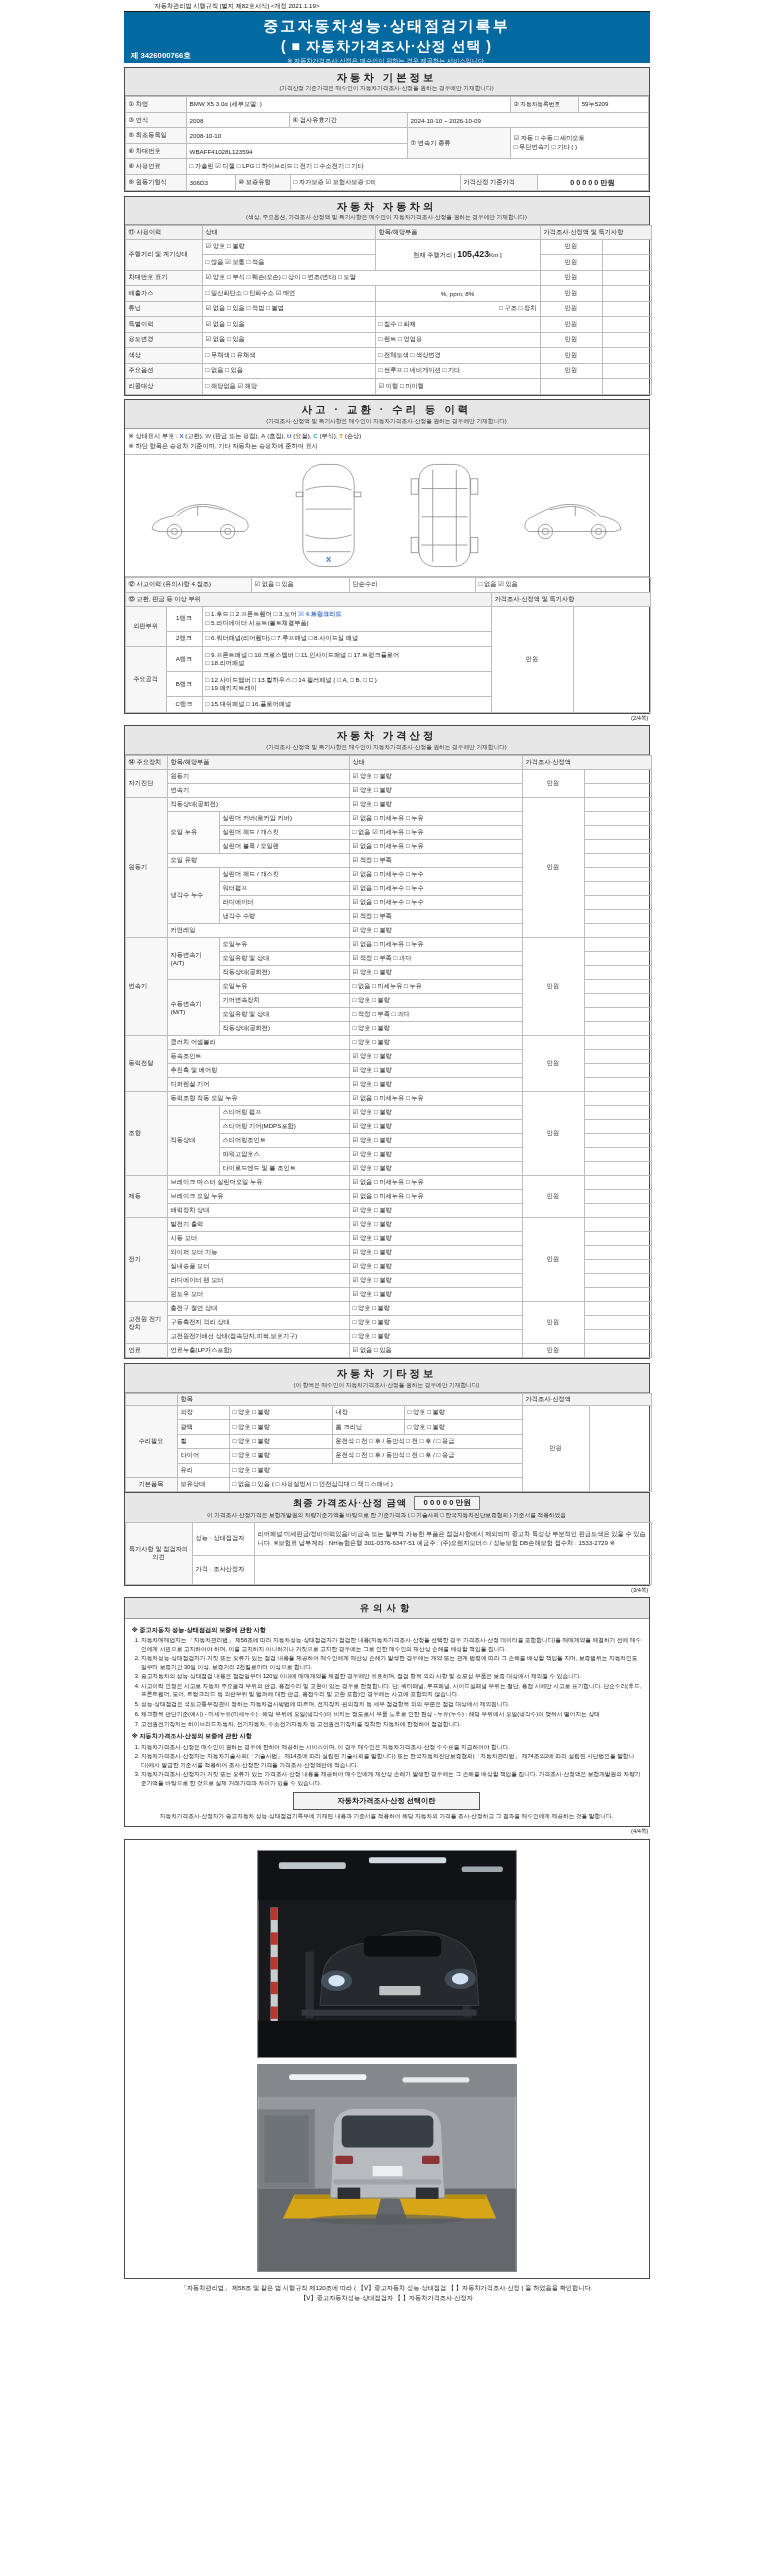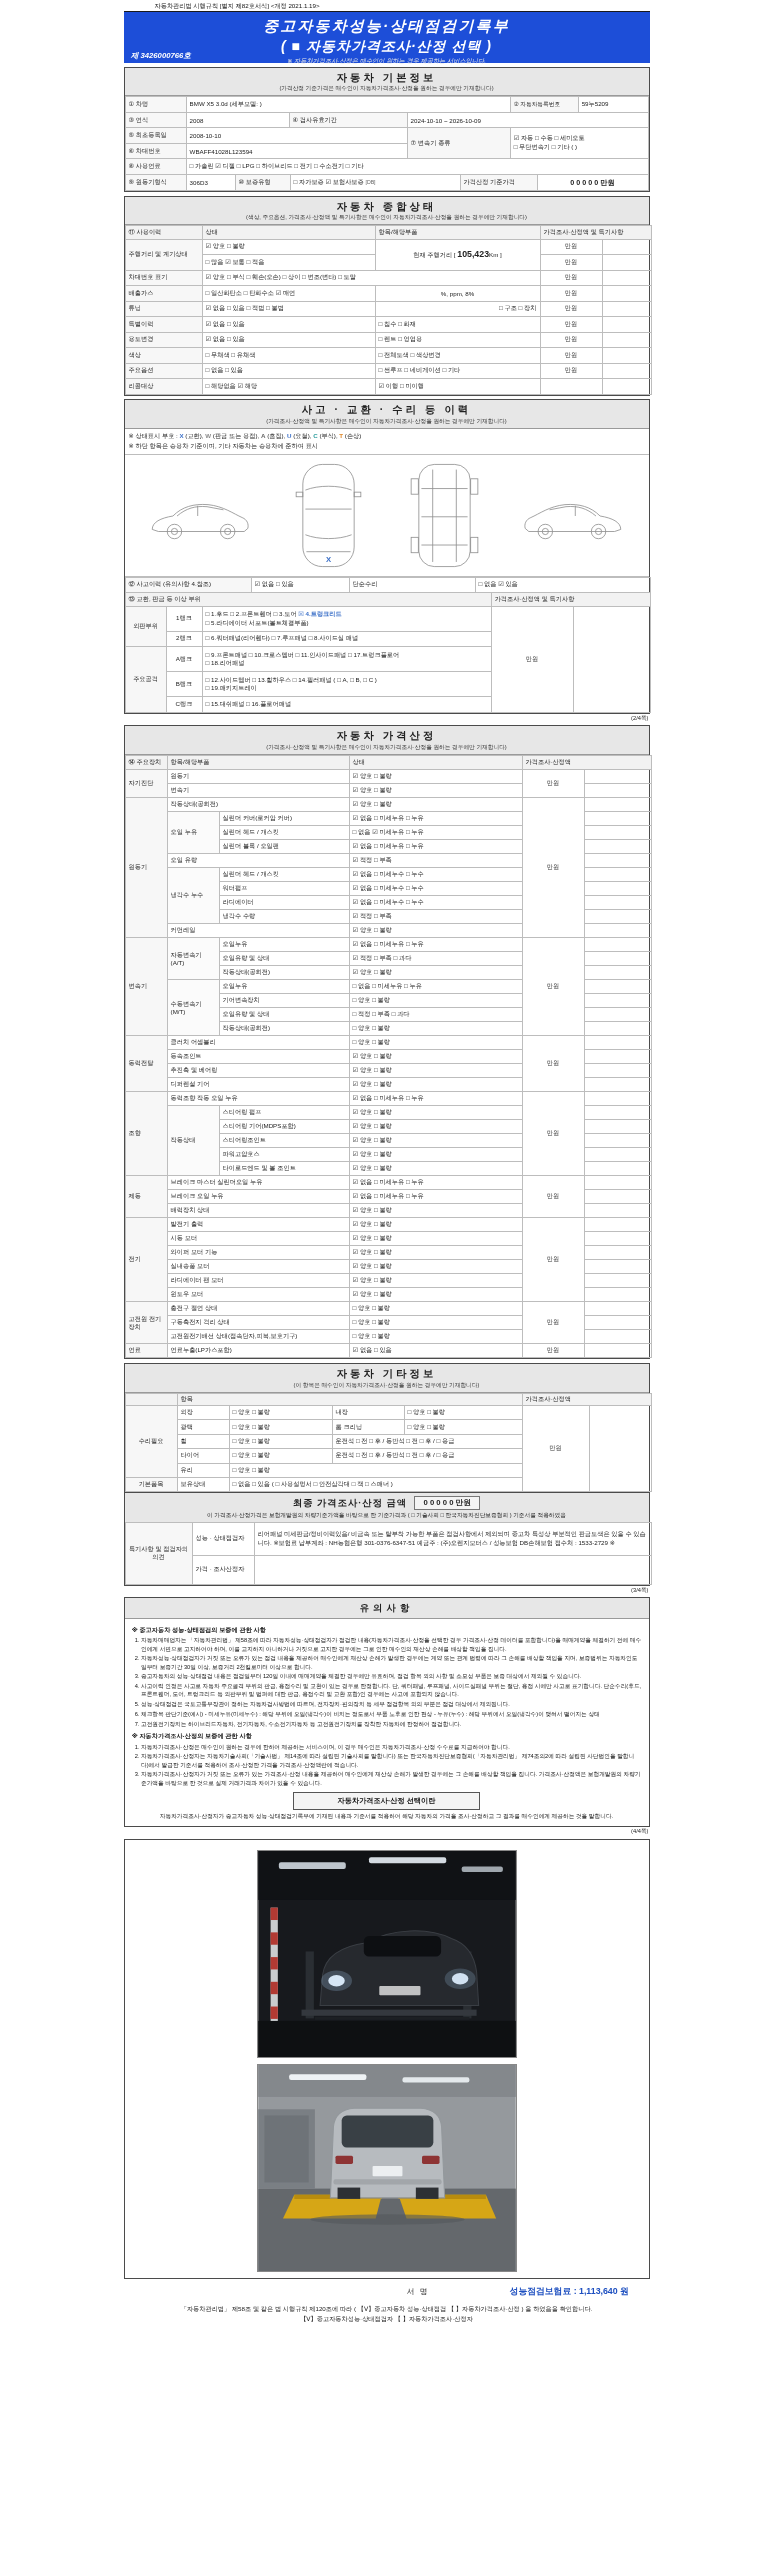--- a/index.html
+++ b/index.html
@@ -1,20 +1,20 @@
 <!DOCTYPE html>
 <html style="font-size:8.2px"><head>
 <meta charset="utf-8">
 <style>
   html,body{margin:0;padding:0;background:#fff;}
   body{width:773px;height:2576px;overflow:hidden;font-family:"Liberation Sans","DejaVu Sans",sans-serif;color:#222;}
   .page{width:526px;margin:0 auto;padding-top:2.1px;}
   .formref{font-size:6.2px;text-align:left;padding-left:31px;color:#111;height:8.8px;}
   
-  .dhead{background:#1d4ed8;color:#fff;border-top:1.5px solid #1a1a1a;padding:5.2px 7.2px 3.1px 7.2px;position:relative;height:43px;box-sizing:content-box;font-style:italic;}
+  .dhead{background:#0369a1;color:#fff;border-top:1.5px solid #1a1a1a;padding:5.2px 7.2px 3.1px 7.2px;position:relative;height:43px;box-sizing:content-box;}
   .dhead .t1{text-align:center;font-size:15px;font-weight:bold;letter-spacing:2.1px;}
   .dhead .t2{text-align:center;font-size:14px;font-weight:bold;margin-top:1.5px;letter-spacing:1px;}
   .dhead .t3{text-align:center;font-size:6.2px;margin-top:1px;color:#e8e8e8;}
   .dhead .docno{position:absolute;left:7.2px;bottom:2.1px;font-size:7.7px;font-weight:bold;}
   .sec{border:1px solid #4b4b4b;margin-top:3.6px;background:#fff;}
   .sechead{background:#e7e7e7;text-align:center;padding:3.1px 0 2.1px 0;border-bottom:0.5px solid #9a9a9a;}
   .sechead .st{font-size:10.3px;font-weight:bold;letter-spacing:3.1px;}
   .sechead .ss{font-size:5.7px;margin-top:0.5px;color:#333;}
   table.t{border-collapse:collapse;width:100%;table-layout:fixed;}
   .t td,.t th{border:0.5px solid #bdbdbd;font-size:6.2px;padding:0.5px 3.1px;overflow:hidden;white-space:nowrap;}
@@ -133,21 +133,21 @@
         </td>
         <td class="lbl">가격산정 기준가격</td>
         <td class="ctr" style="font-size:7.2px;font-weight:bold">0  0  0  0  0 만원</td>
       </tr>
     </tbody>
       </table>
   </div>
 
   <div class="sec">
     <div class="sechead">
-      <div class="st">자동차 종합상태</div>
+      <div class="st">자동차 자동차의</div>
       <div class="ss">(색상, 주요옵션, 가격조사·산정액 및 특기사항은 매수인이 자동차가격조사·산정을 원하는 경우에만 기재합니다)</div>
     </div>
     <table class="t">
       <colgroup>
           <col style="width:77px">
           <col style="width:173px">
           <col style="width:165px">
           <col style="width:62px">
           <col style="width:49px">
         </colgroup>
@@ -774,23 +774,19 @@
         <rect x="318" y="176" width="34" height="16" rx="3" fill="#8e3434"></rect>
         <rect x="222" y="196" width="58" height="20" rx="2" fill="#eceff1"></rect>
         <rect x="146" y="222" width="210" height="10" rx="4" fill="#a2a6aa"></rect>
         <rect x="154" y="238" width="44" height="22" fill="#2d3034"></rect>
         <rect x="306" y="238" width="44" height="22" fill="#2d3034"></rect>
         <ellipse cx="251" cy="300" rx="150" ry="10" fill="#54585c" opacity="0.6"></ellipse>
       </svg>
     </div>
   </div>
 
-  <div class="signrow">
-    <span class="sg">서명</span>
-    <span class="fee">성능점검보험료 : 1,113,640 원</span>
-  </div>
   <div class="footer">
     <div>「자동차관리법」 제58조 및 같은 법 시행규칙 제120조에 따라 ( 【Ⅴ】중고자동차 성능·상태점검  【 】자동차가격조사·산정 ) 을 하였음을 확인합니다.</div>
     <div>【Ⅴ】중고자동차성능·상태점검자      【 】자동차가격조사·산정자</div>
   </div>
 
 </div>
 
 
 </body></html>

